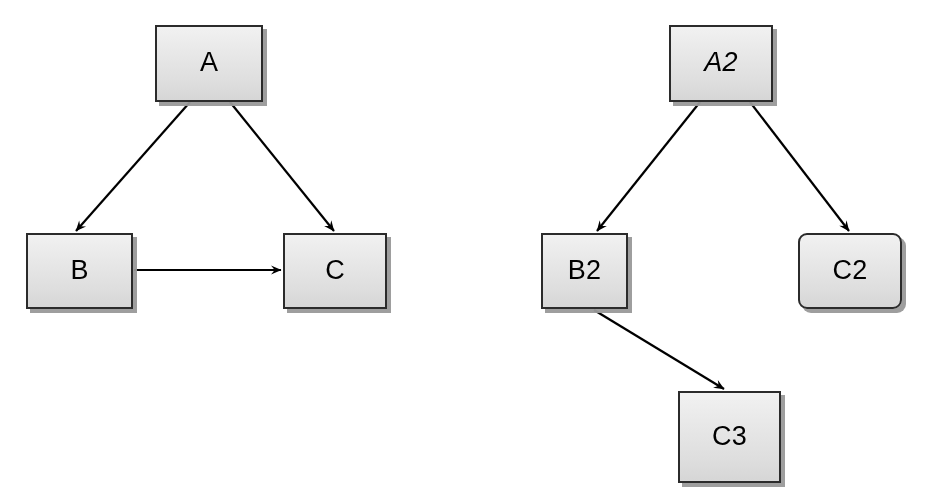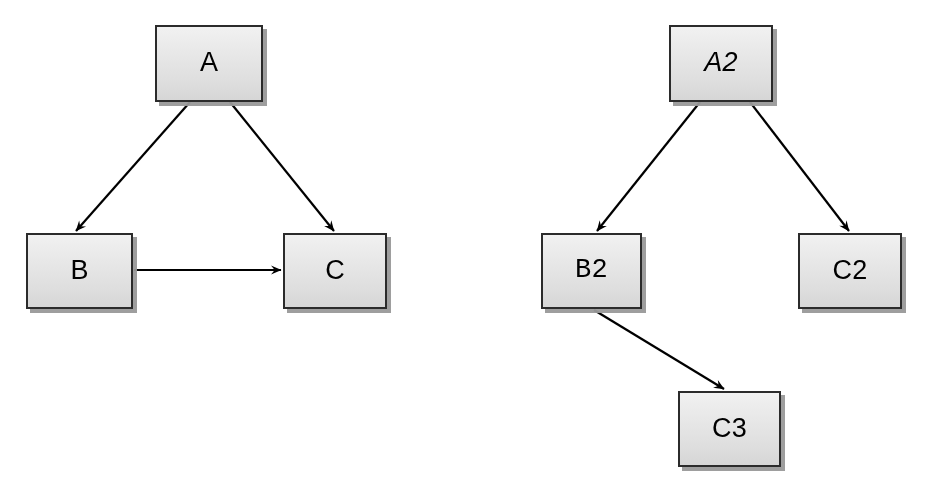--- a/index.html
+++ b/index.html
@@ -74,24 +74,24 @@
       </div>
       <div class="node" style="left: 26px; top: 233px; width: 107px; height: 76px;">
         <span class="node-label">B</span>
       </div>
       <div class="node" style="left: 283px; top: 233px; width: 104px; height: 76px;">
         <span class="node-label">C</span>
       </div>
       <div class="node" style="left: 669px; top: 25px; width: 104px; height: 77px; font-style: italic;">
         <span class="node-label">A2</span>
       </div>
-      <div class="node" style="left: 541px; top: 233px; width: 101px; height: 76px; font-family: Liberation Mono, monospace;">
+      <div class="node" style="left: 541px; top: 233px; width: 87px; height: 76px;">
         <span class="node-label">B2</span>
       </div>
-      <div class="node" style="left: 798px; top: 233px; width: 104px; height: 76px;">
+      <div class="node" style="left: 798px; top: 233px; width: 104px; height: 76px; border-radius: 9px;">
         <span class="node-label">C2</span>
       </div>
-      <div class="node" style="left: 678px; top: 391px; width: 103px; height: 76px; align-items: center;">
+      <div class="node" style="left: 678px; top: 391px; width: 103px; height: 92px; align-items: center;">
         <span class="node-label">C3</span>
       </div>
     </div>
 
 </div>
 
 </body></html>

